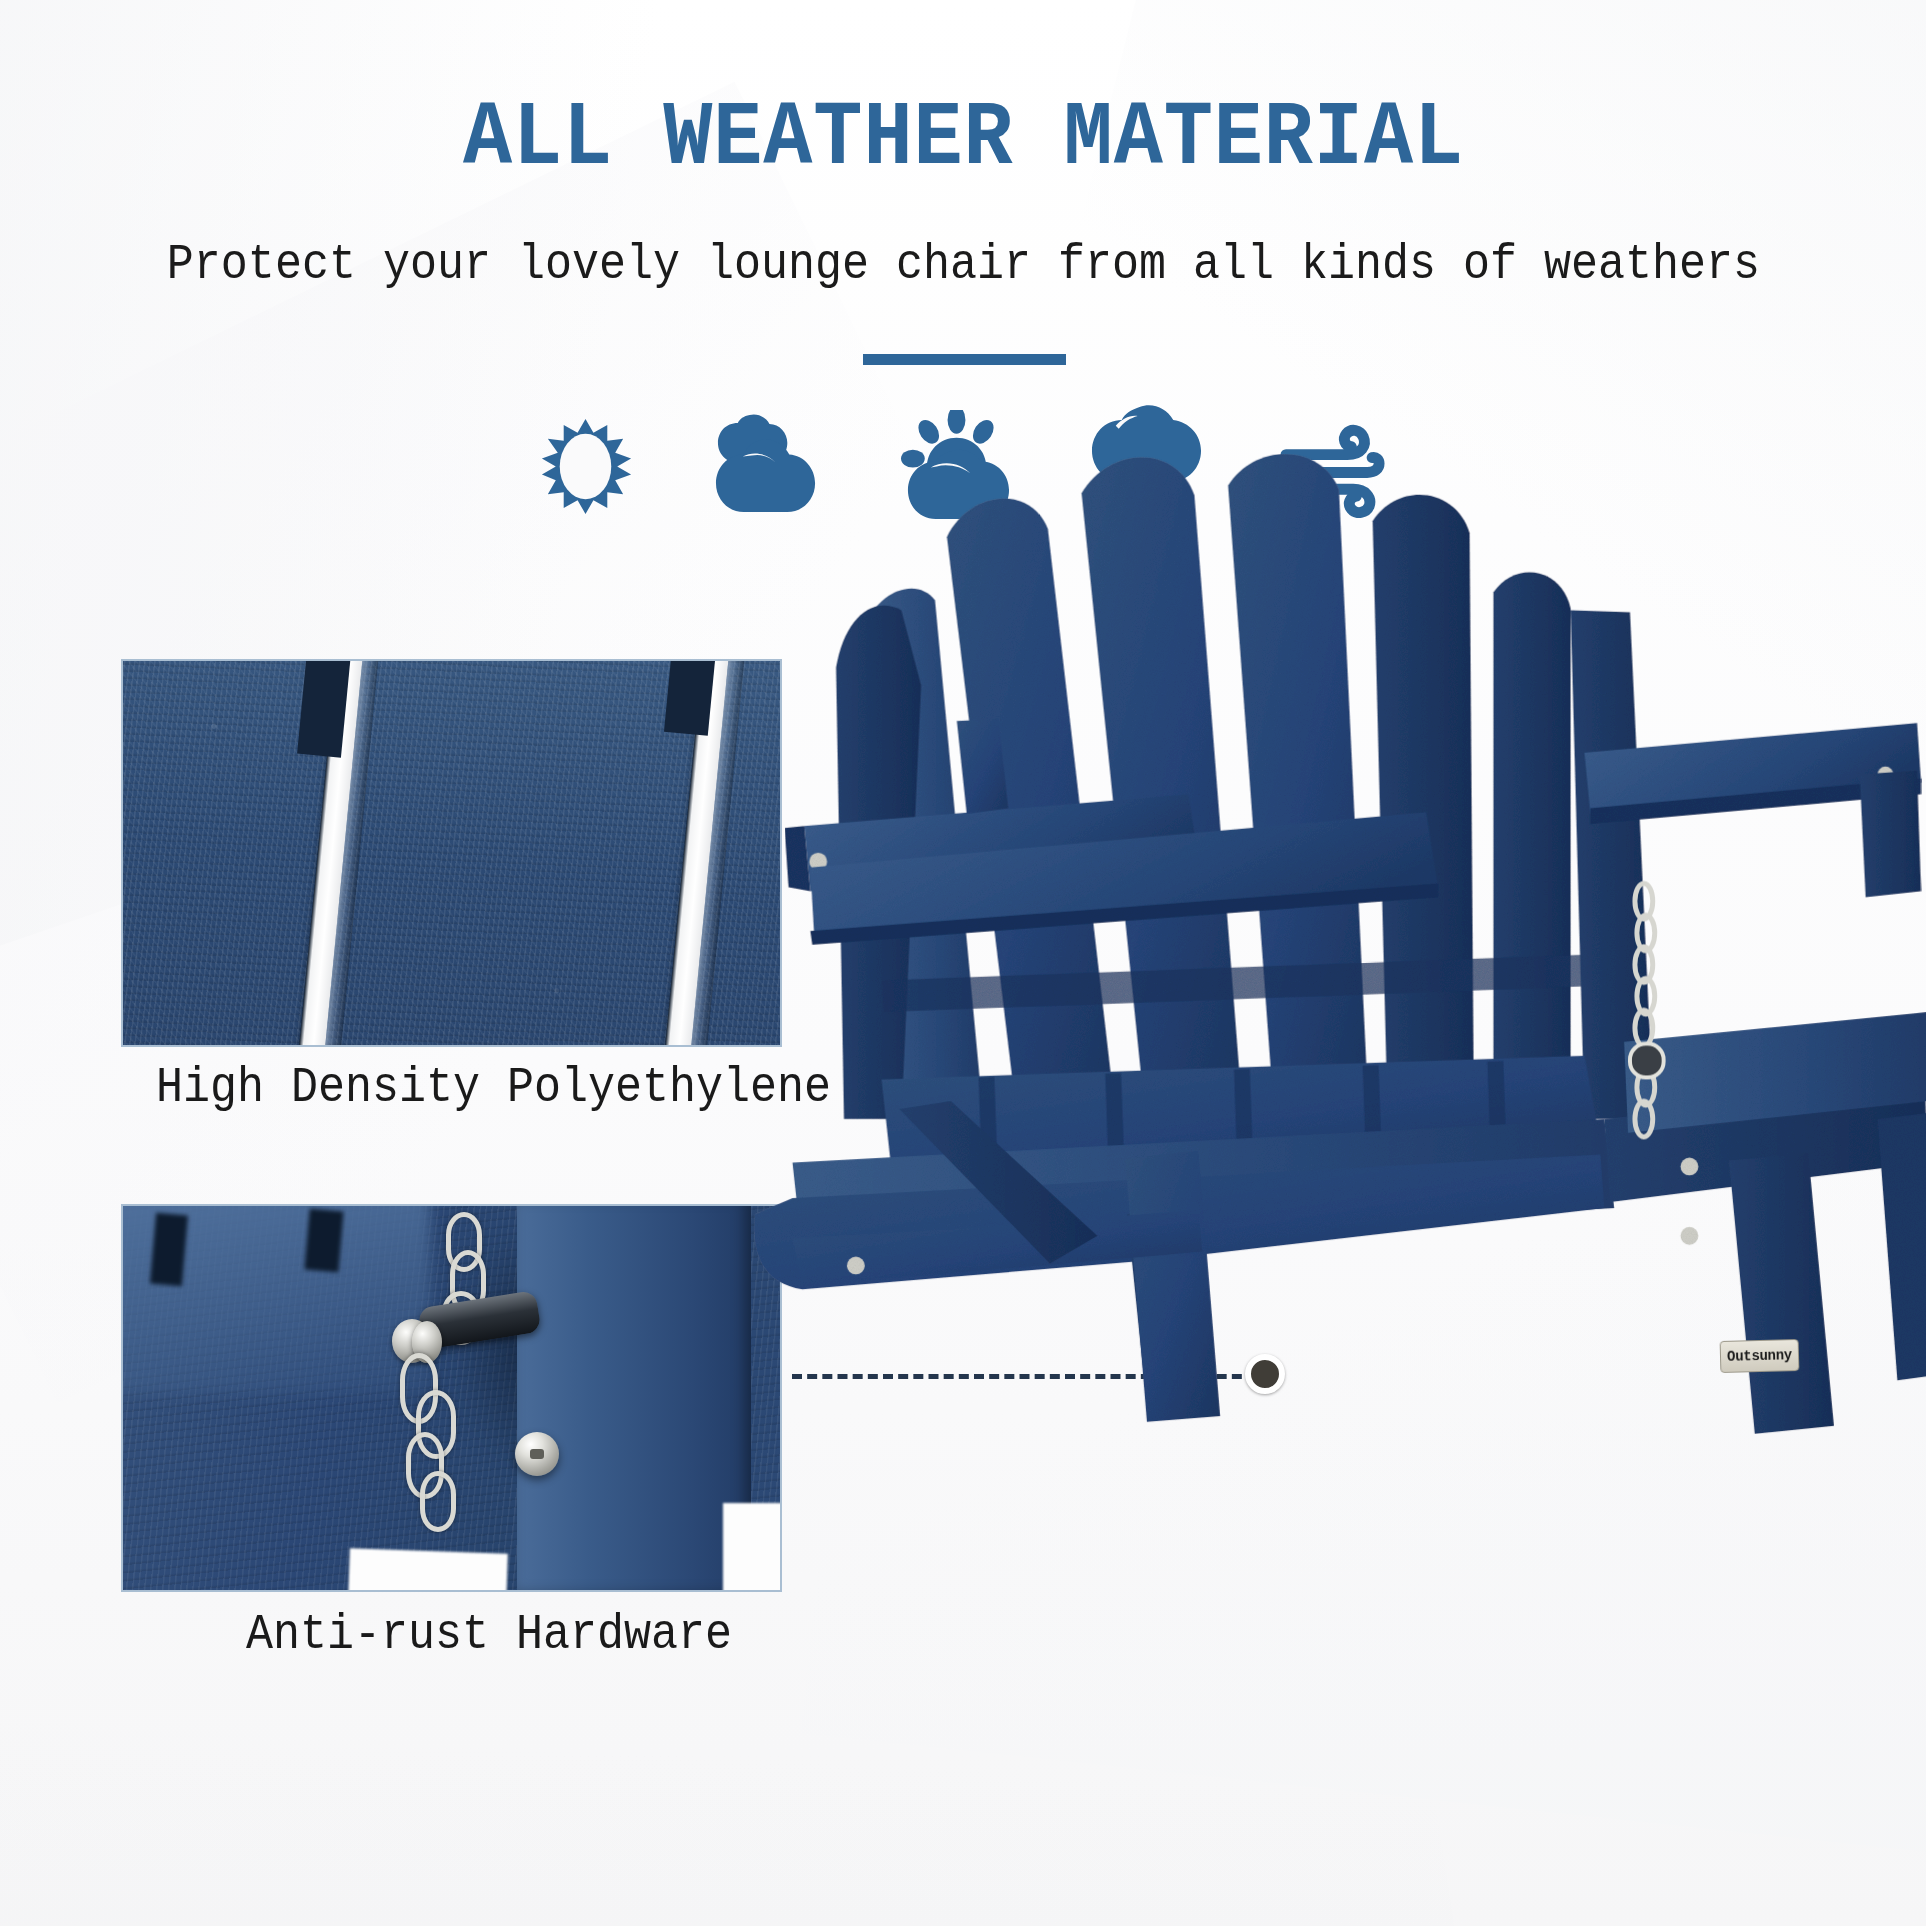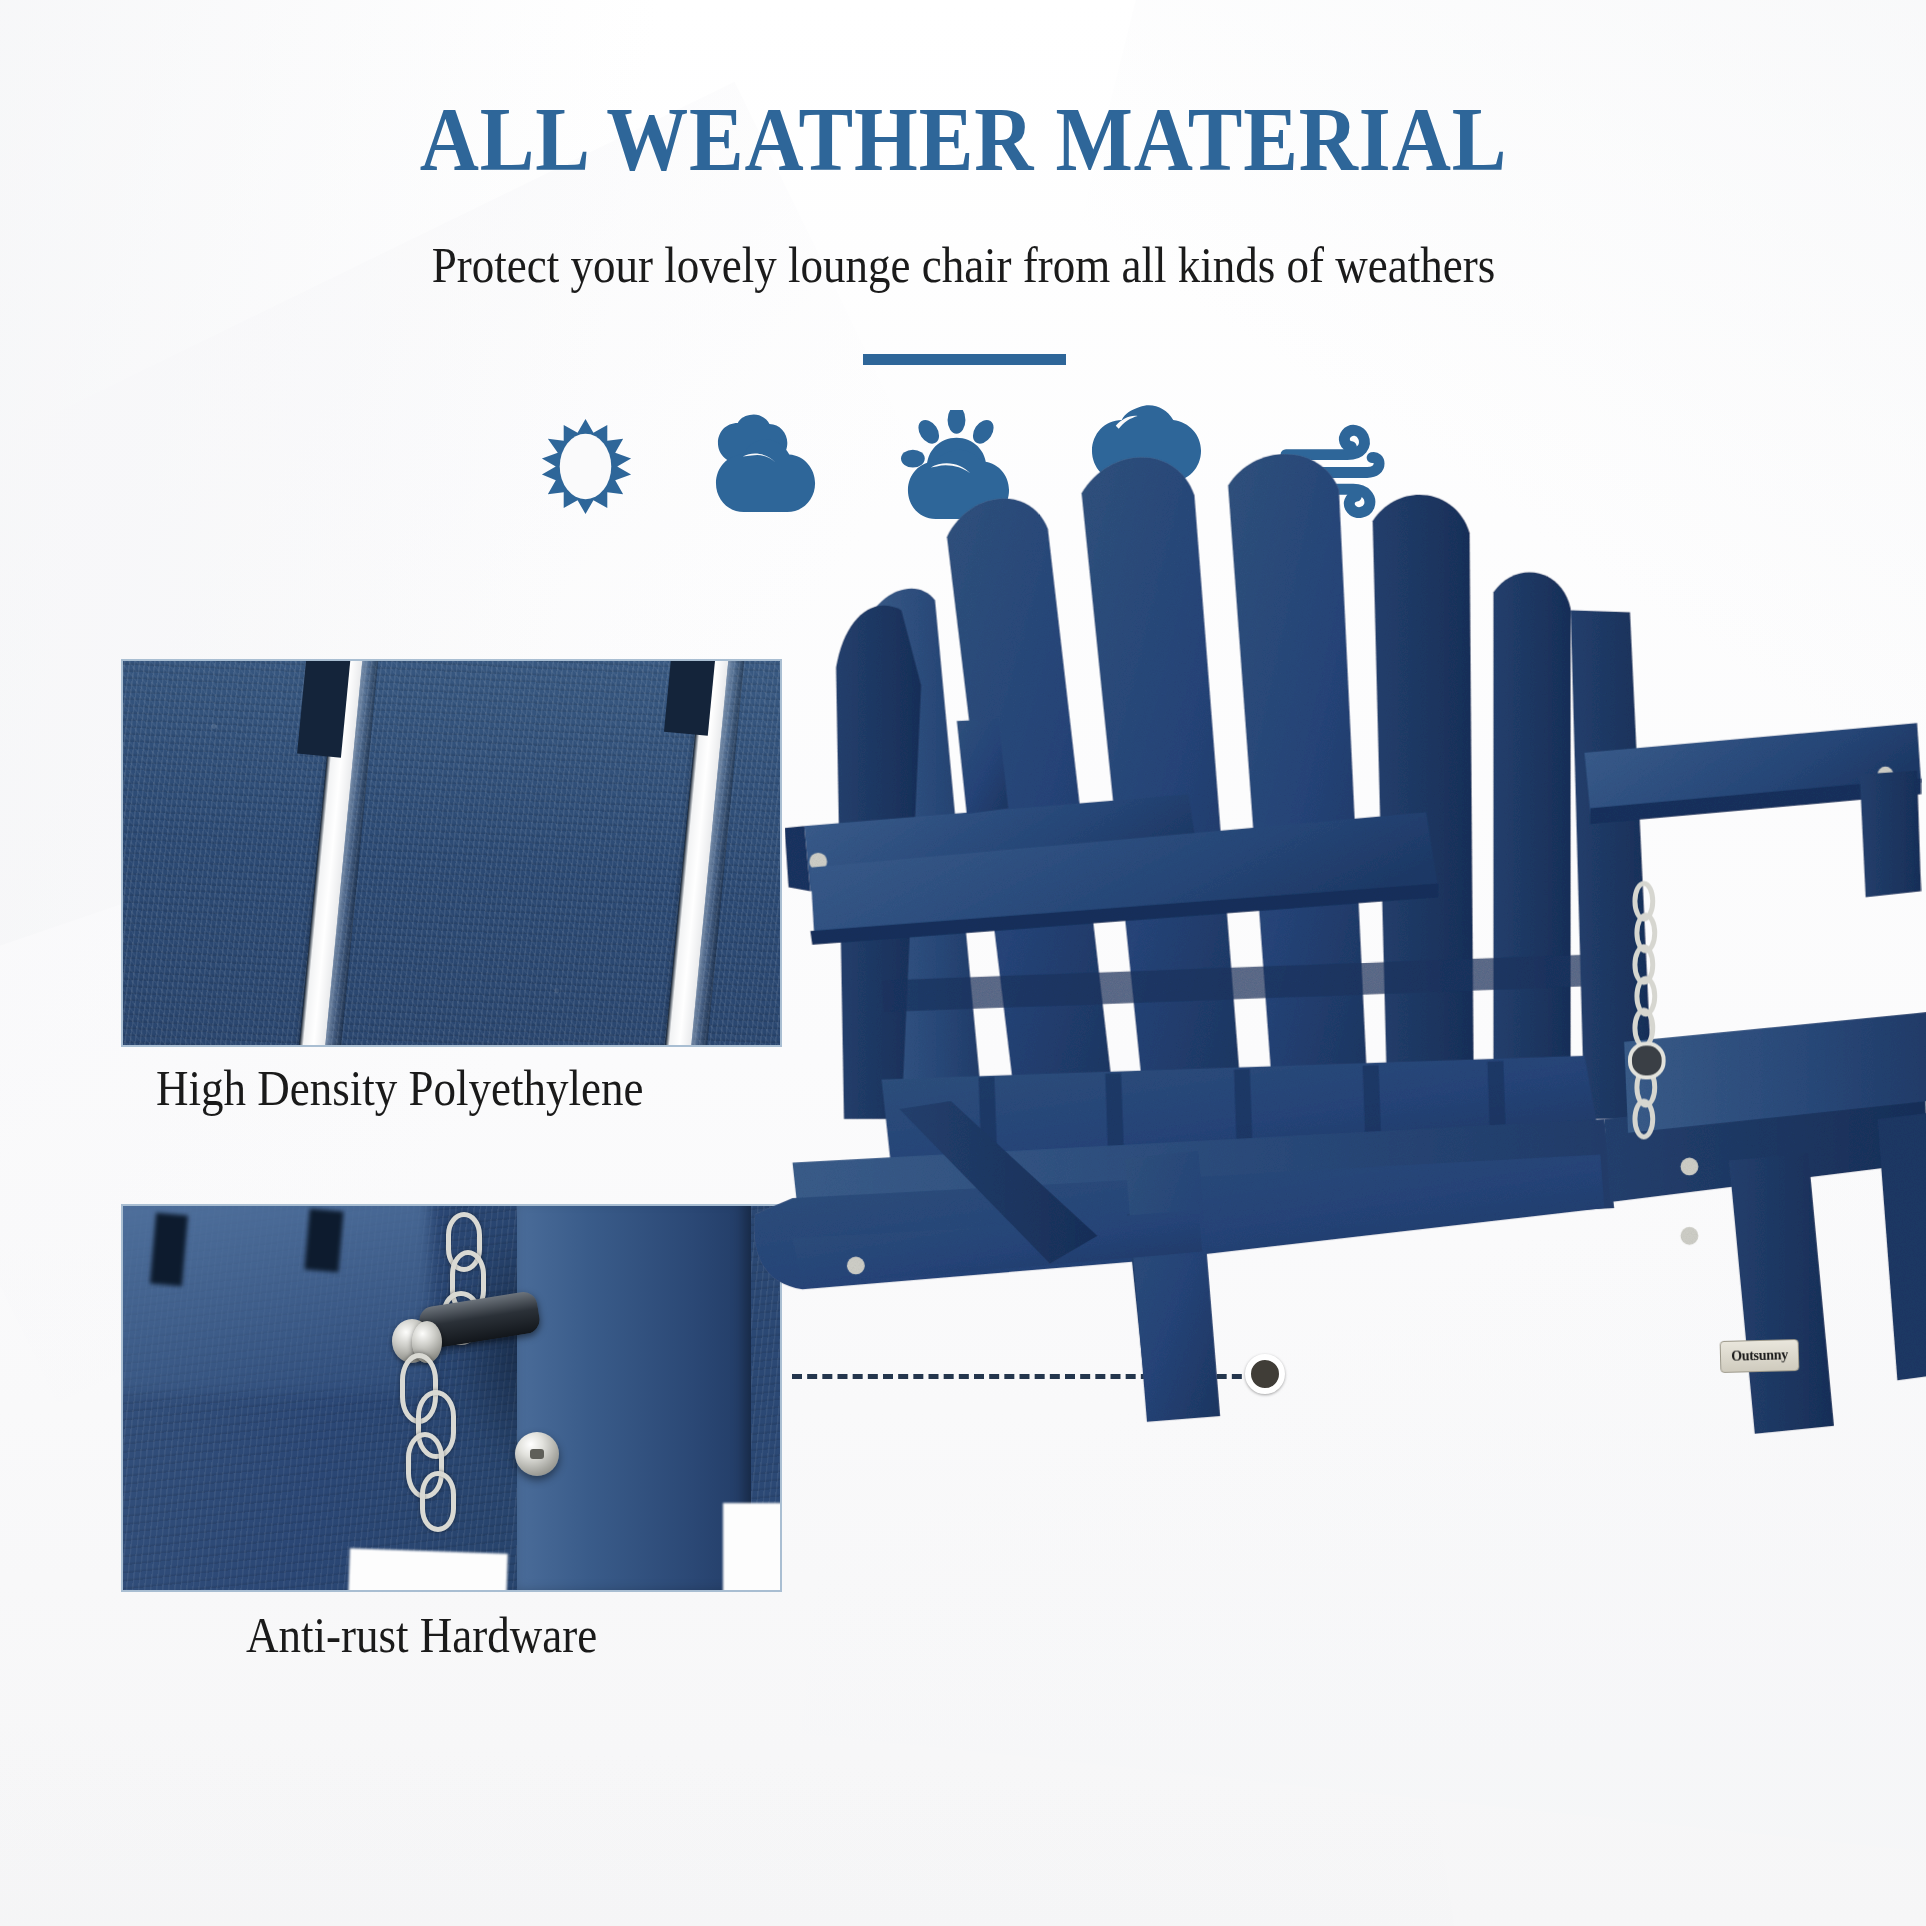--- a/index.html
+++ b/index.html
@@ -6,21 +6,21 @@
     margin: 0;
     padding: 0;
     background: #ffffff;
   }
   #stage {
     position: relative;
     width: 1927px;
     height: 1927px;
     overflow: hidden;
     background: #fef9c3;
-    font-family: Liberation Serif, serif;
+    font-family: Liberation Mono, monospace;
   }
 
   
   .bg-base {
     position: absolute; inset: 0;
     background: linear-gradient(180deg, #ffffff 0%, #fbfbfc 55%, #f6f6f7 100%);
   }
   .facet {
     position: absolute;
     pointer-events: none;

